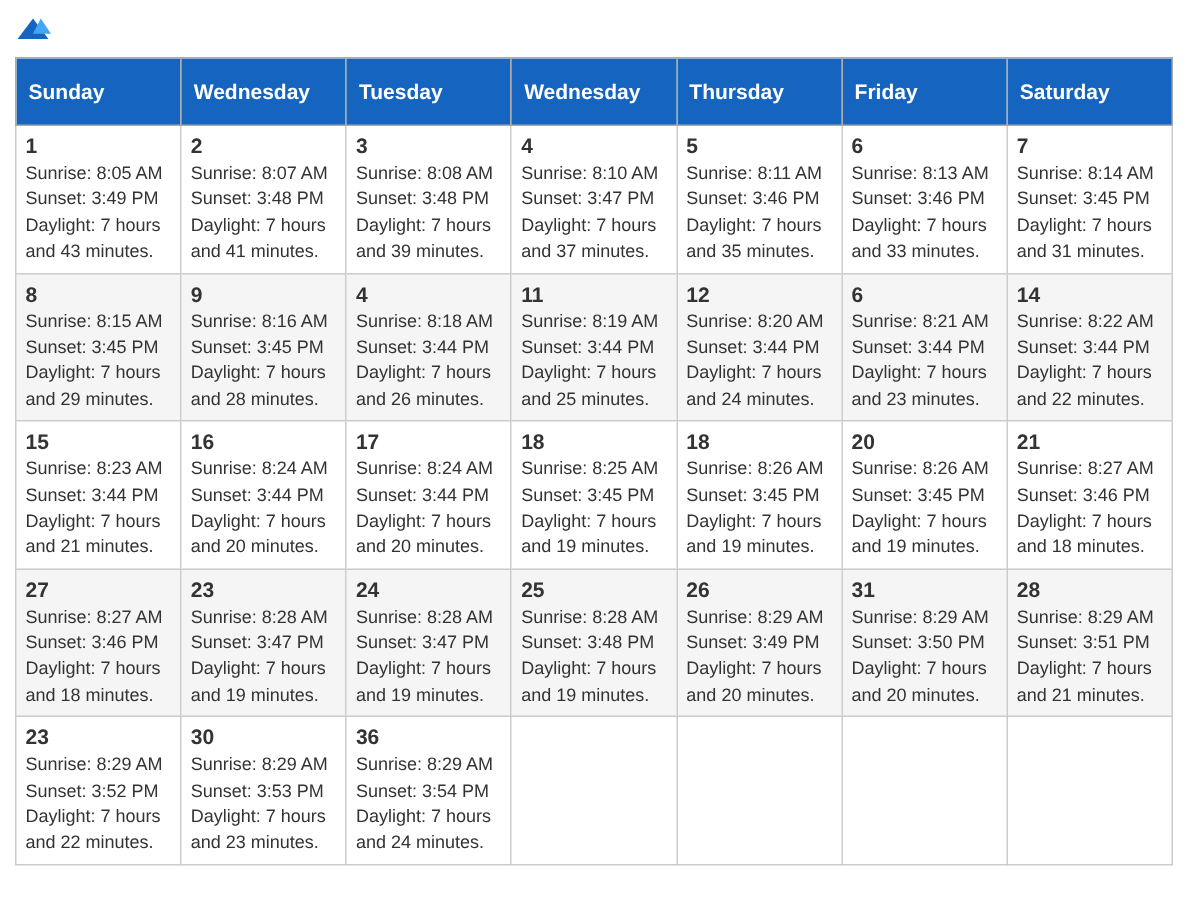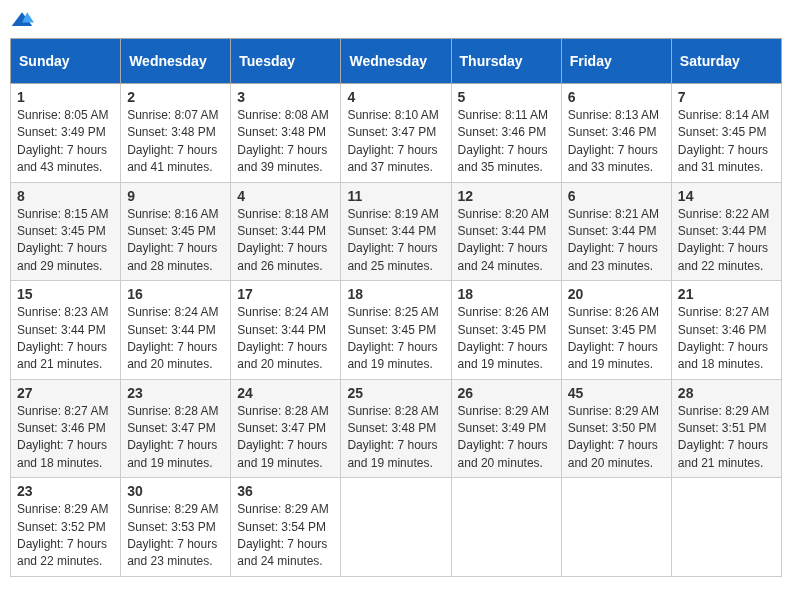--- a/index.html
+++ b/index.html
@@ -329,21 +329,21 @@
       </td>
         <td>
         <span class="day-number">26</span>
         <div class="day-info">
           Sunrise: 8:29 AM<br>
           Sunset: 3:49 PM<br>
           Daylight: 7 hours and 20 minutes.
         </div>
       </td>
         <td>
-        <span class="day-number">45</span>
+        <span class="day-number">31</span>
         <div class="day-info">
           Sunrise: 8:29 AM<br>
           Sunset: 3:50 PM<br>
           Daylight: 7 hours and 20 minutes.
         </div>
       </td>
         <td>
         <span class="day-number">28</span>
         <div class="day-info">
           Sunrise: 8:29 AM<br>

